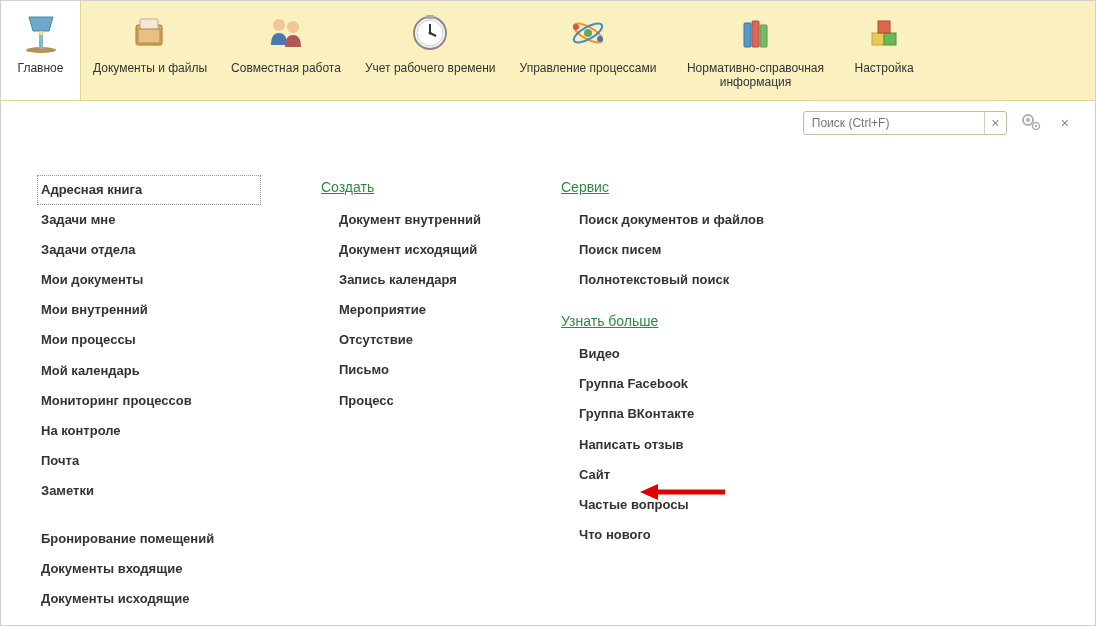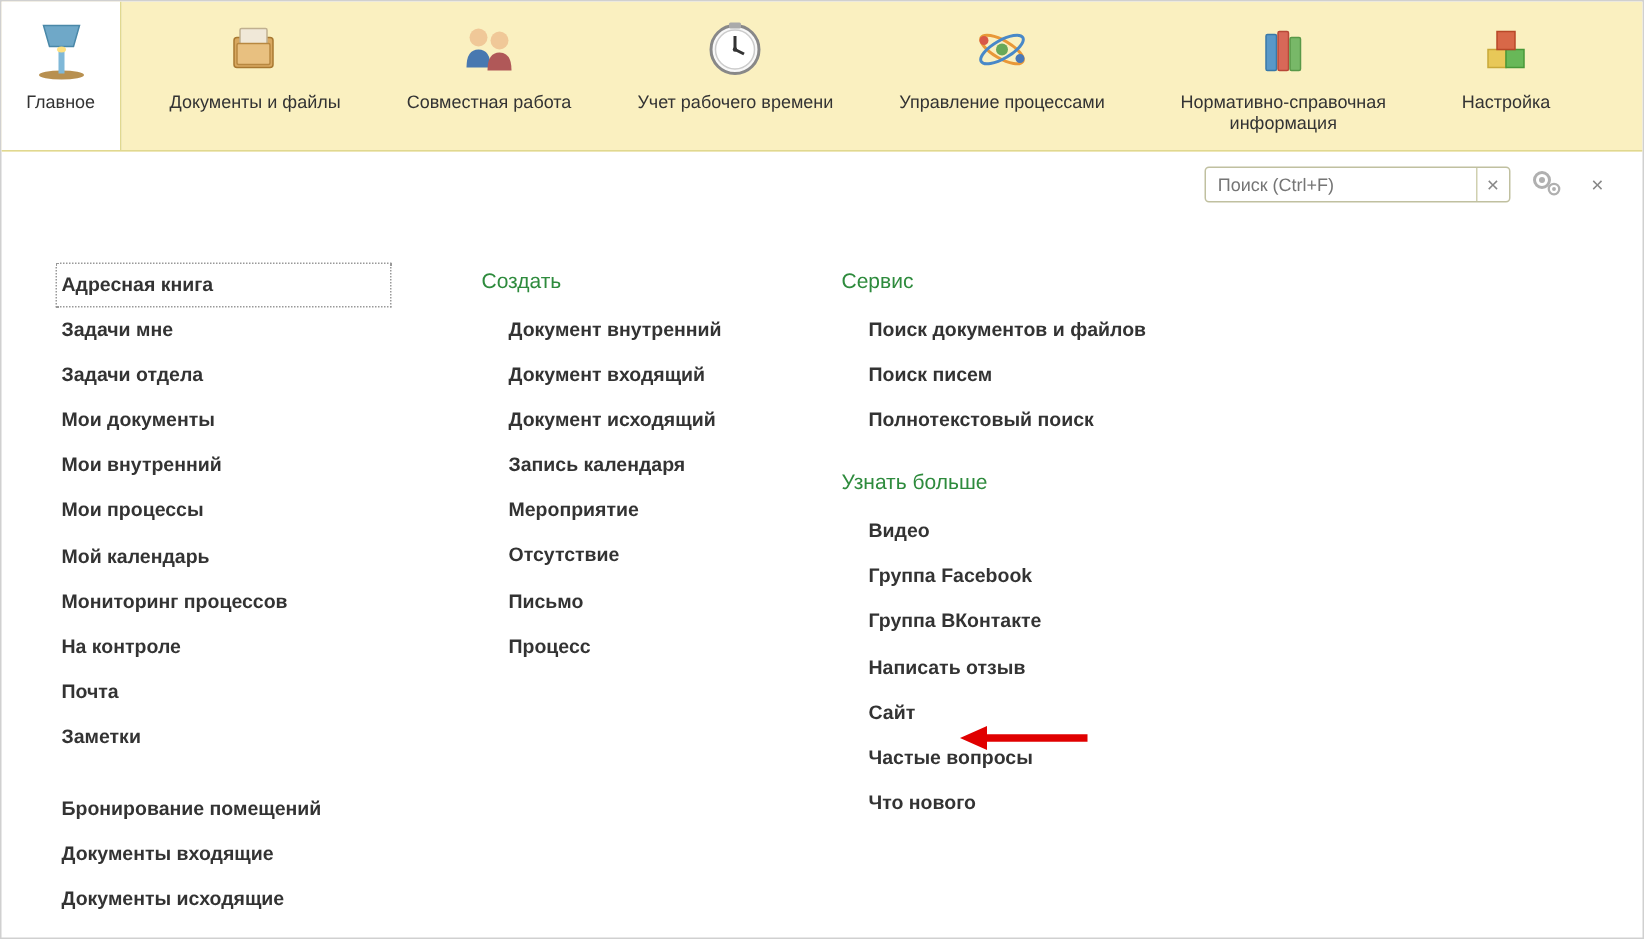--- a/index.html
+++ b/index.html
@@ -12,21 +12,20 @@
       height: 626px;
       overflow: hidden;
       border: 1px solid #d0d0d0;
     }
     .toolbar {
       display: flex;
       background: #faf0c0;
       border-bottom: 1px solid #e0d890;
       height: 100px;
       align-items: flex-start;
-      gap: 20px;
     }
     .toolbar-item {
       padding: 8px 12px 6px;
       text-align: center;
       cursor: pointer;
       min-width: 80px;
       display: flex;
       flex-direction: column;
       align-items: center;
       justify-content: flex-start;
@@ -128,20 +127,21 @@
       cursor: pointer;
       font-size: 13px;
       line-height: 1.7;
     }
     .nav-spacer { height: 18px; }
     .section-header {
       color: #2e8b3d;
       font-size: 14px;
       padding: 4px 0 10px;
       font-weight: normal;
+      text-decoration: underline;
     }
     .sub-item {
       color: #333;
       padding: 4px 0 4px 18px;
       cursor: pointer;
       font-size: 13px;
       line-height: 1.7;
       font-weight: bold;
     }
     .arrow-annotation {
@@ -275,21 +275,20 @@
     <div class="nav-spacer"></div>
     <div class="nav-item-plain">Бронирование помещений</div>
     <div class="nav-item-plain">Документы входящие</div>
     <div class="nav-item-plain">Документы исходящие</div>
 
   </div>
 
   <div class="column col2">
     <div class="section-header">Создать</div>
     <div class="sub-item">Документ внутренний</div>
-    <div class="sub-item">Документ входящий</div>
     <div class="sub-item">Документ исходящий</div>
     <div class="sub-item">Запись календаря</div>
     <div class="sub-item">Мероприятие</div>
     <div class="sub-item">Отсутствие</div>
     <div class="sub-item">Письмо</div>
     <div class="sub-item">Процесс</div>
   </div>
 
   <div class="column col3">
     <div class="section-header">Сервис</div>

